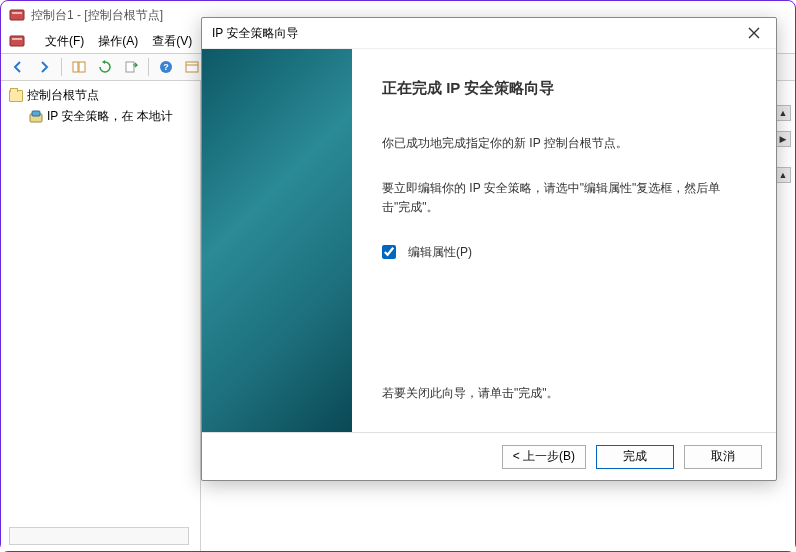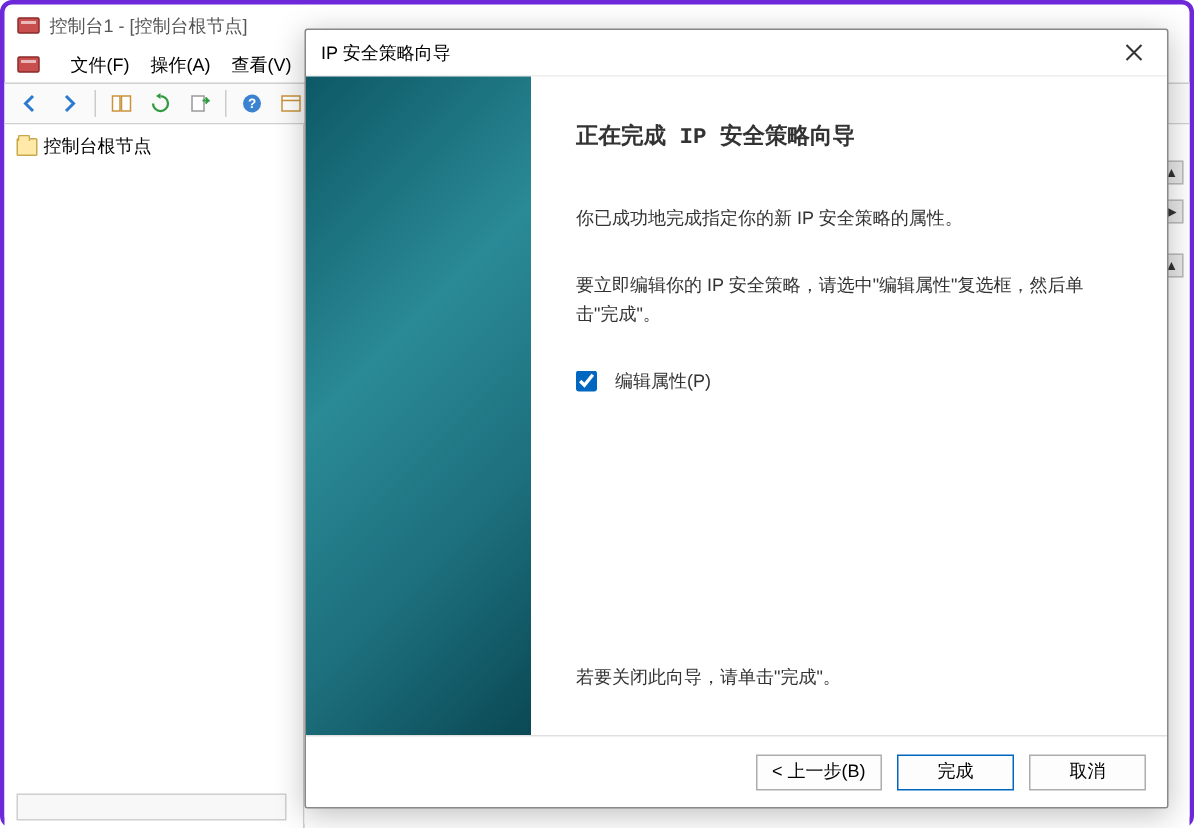--- a/index.html
+++ b/index.html
@@ -1,18 +1,18 @@
 <!DOCTYPE html>
 <html><head>
 <meta charset="utf-8">
 <style>
 * { margin: 0; padding: 0; box-sizing: border-box; font-family: "Microsoft YaHei", "Segoe UI", sans-serif; }
 body { background: #fff; width: 796px; height: 552px; overflow: hidden; position: relative; }
 
-.main-window { width: 796px; height: 552px; background: #fff; border: 3px solid #6d28d9; border-radius: 8px; position: relative; }
+.main-window { width: 796px; height: 552px; background: #fff; border: 1px solid #6d28d9; border-radius: 8px; position: relative; }
 
 .titlebar { height: 28px; display: flex; align-items: center; padding: 0 8px; font-size: 12px; color: #555; }
 .titlebar .icon { width: 16px; height: 16px; margin-right: 6px; display:inline-flex; align-items:center; justify-content:center; }
 .titlebar .title-text { }
 
 .menubar { height: 24px; display: flex; align-items: center; padding: 0 8px; font-size: 12px; gap: 14px; }
 .menubar .icon { width: 16px; height: 16px; margin-right: 6px; display:inline-flex; align-items:center; justify-content:center; }
 .menubar-item { color: #000; }
 
 .toolbar { height: 28px; border-top: 1px solid #d0d0d0; border-bottom: 1px solid #d0d0d0; display: flex; align-items: center; padding: 0 6px; gap: 4px; background: #fafafa; }
@@ -28,28 +28,28 @@
 .policy-icon { width:14px; height:14px; display:inline-flex; align-items:center; justify-content:center; }
 
 .right-panel { flex:1; position:relative; background:#fff; }
 
 .status-strip { position:absolute; bottom:6px; left:8px; width:180px; height:18px; border:1px solid #d0d0d0; background:#f8f8f8; }
 
 
 .scroll-btn { position:absolute; right:4px; width:16px; height:16px; background:#e8e8e8; border:1px solid #bbb; display:flex; align-items:center; justify-content:center; font-size:9px; color:#333; }
 
 
-.dialog { position:absolute; top:16px; left:200px; width:576px; height:520px; background:#fff; border:1px solid #888; border-radius:2px; box-shadow:0 4px 20px rgba(0,0,0,0.25); display:flex; flex-direction:column; }
+.dialog { position:absolute; top:16px; left:200px; width:576px; height:464px; background:#fff; border:1px solid #888; border-radius:2px; box-shadow:0 4px 20px rgba(0,0,0,0.25); display:flex; flex-direction:column; }
 .dialog-header { height:30px; display:flex; align-items:center; justify-content:space-between; padding:0 10px; font-size:12px; }
 .dialog-close { width:24px; height:24px; display:flex; align-items:center; justify-content:center; cursor:default; font-size:14px; }
 
 .dialog-body { flex:1; display:flex; border-top:1px solid #eee; }
 .wizard-side { width:150px; background:linear-gradient(135deg,#0d5866 0%,#2a8a96 40%,#1d6f7d 70%,#0a4854 100%); }
 .wizard-main { flex:1; padding:30px 30px 20px 30px; font-size:12px; color:#333; position:relative; }
-.wizard-title { font-size:15px; font-weight:bold; margin-bottom:36px;font-family:Liberation Mono, monospace; }
+.wizard-title { font-size:15px; font-weight:bold; margin-bottom:36px; }
 .wizard-text { margin-bottom:26px; line-height:1.6; }
 .wizard-checkbox { display:flex; align-items:center; gap:12px; margin-top:4px; }
 .wizard-checkbox input { width:14px; height:14px; accent-color:#0067c0; }
 .wizard-footer-hint { position:absolute; bottom:30px; left:30px; }
 
 .dialog-footer { height:48px; border-top:1px solid #e0e0e0; display:flex; align-items:center; justify-content:flex-end; padding:12px 14px; gap:10px; font-size:12px; }
 .dlg-btn { min-width:78px; height:24px; border:1px solid #adadad; background:#fdfdfd; display:inline-flex; align-items:center; justify-content:center; padding:0 10px; font-size:12px; }
 .dlg-btn.default { border:1px solid #0067c0;font-family:Liberation Serif, serif; }
 </style>
 </head>
@@ -123,20 +123,29 @@
         </svg>
       </span>
   </div>
 
   <div class="content-area">
     <div class="tree-panel">
       <div class="tree-root">
         <span class="folder-icon"></span>
         <span>控制台根节点</span>
       </div>
+      <div class="tree-child">
+        <span class="policy-icon">
+          <svg width="14" height="14" viewBox="0 0 14 14">
+              <rect x="1" y="4" width="12" height="8" rx="1" fill="#e8d98a" stroke="#9c8a3a"></rect>
+              <rect x="3" y="1" width="8" height="5" rx="1" fill="#5aa7d6" stroke="#2f6a94"></rect>
+            </svg>
+        </span>
+        <span>IP 安全策略，在 本地计</span>
+      </div>
       <div style="flex:1"></div>
       <div class="status-strip"></div>
     </div>
     <div class="right-panel">
       <div class="scroll-btn" style="top:24px">▲</div>
       <div class="scroll-btn" style="top:50px">▶</div>
       <div class="scroll-btn" style="top:86px">▲</div>
     </div>
   </div>
 
@@ -146,21 +155,21 @@
       <span class="dialog-close">
         <svg width="12" height="12" viewBox="0 0 12 12">
             <path d="M1 1 L11 11 M11 1 L1 11" stroke="#333" stroke-width="1.4"></path>
           </svg>
       </span>
     </div>
     <div class="dialog-body">
       <div class="wizard-side"></div>
       <div class="wizard-main">
         <div class="wizard-title">正在完成 IP 安全策略向导</div>
-        <div class="wizard-text">你已成功地完成指定你的新 IP 安全策略的属性。</div>
+        <div class="wizard-text">你已成功地完成指定你的新 IP 控制台根节点。</div>
         <div class="wizard-text">要立即编辑你的 IP 安全策略，请选中"编辑属性"复选框，然后单击"完成"。</div>
         <label class="wizard-checkbox">
           <input type="checkbox" checked="" style="">
           <span>编辑属性(P)</span>
         </label>
         <div class="wizard-footer-hint">若要关闭此向导，请单击"完成"。</div>
       </div>
     </div>
     <div class="dialog-footer">
       <button class="dlg-btn">&lt; 上一步(B)</button>

